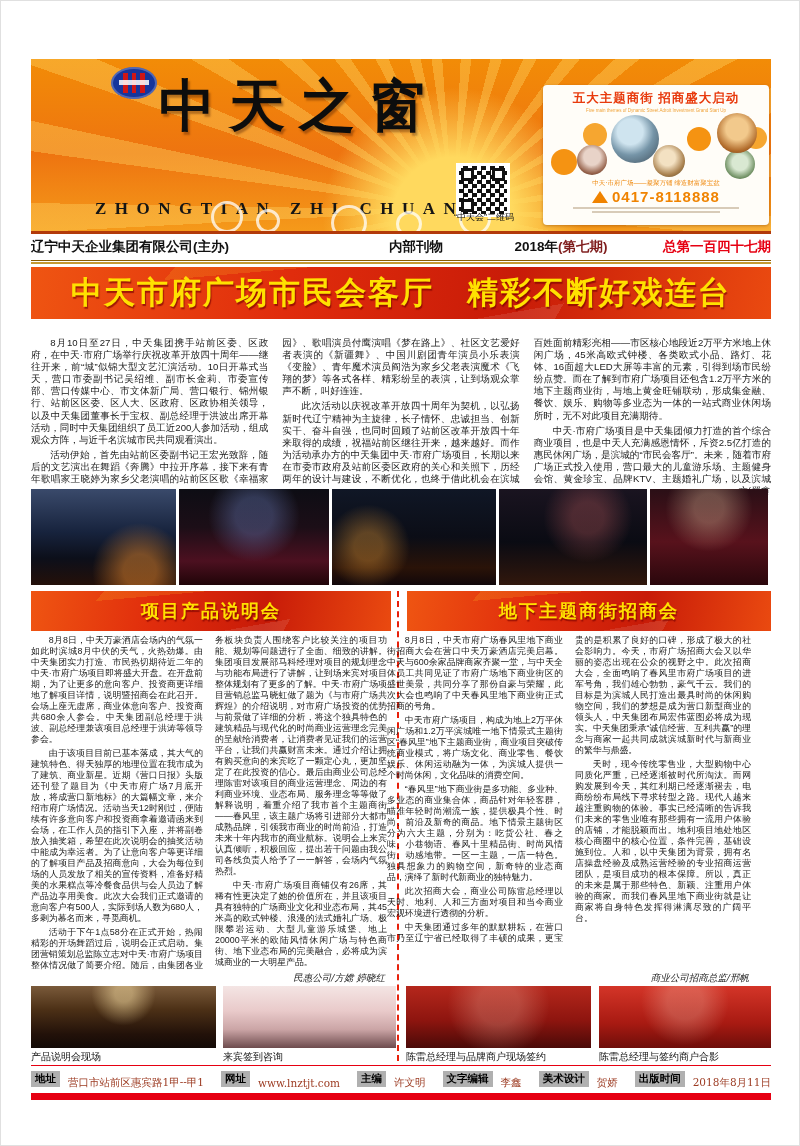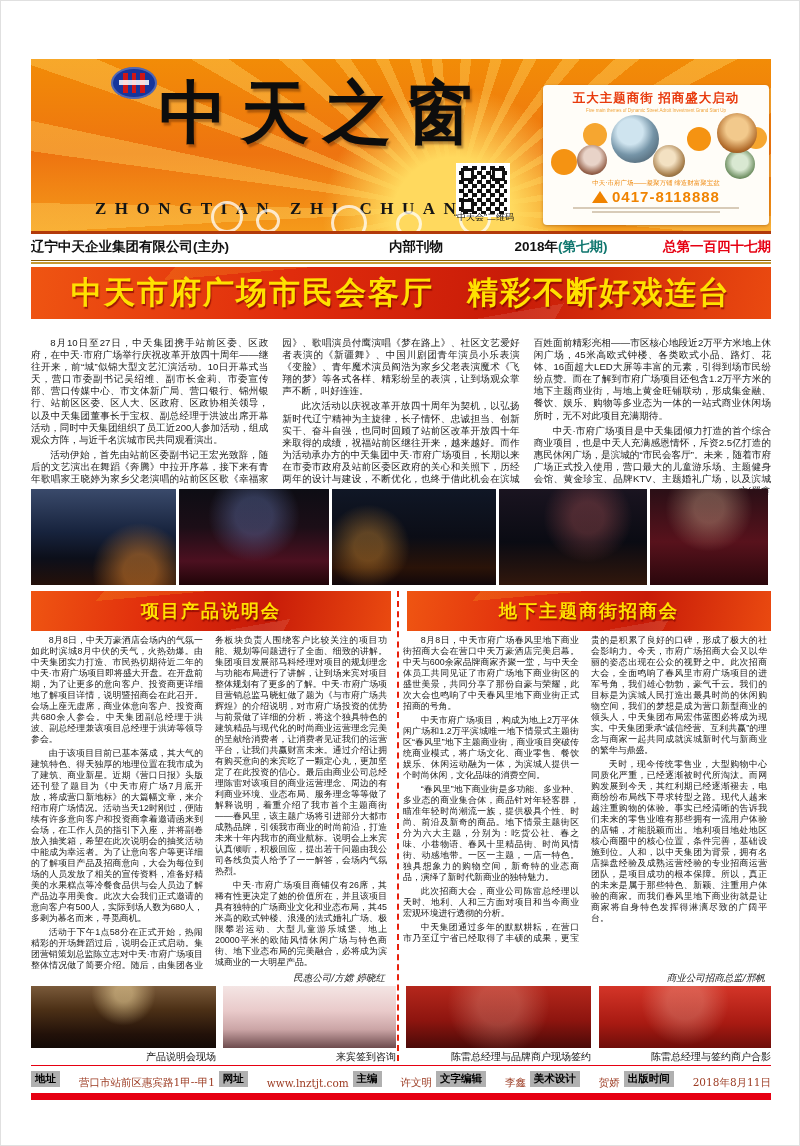--- a/index.html
+++ b/index.html
@@ -9,21 +9,21 @@
   .masthead{position:absolute;left:30px;top:58px;width:740px;height:172px;overflow:hidden;
     background:
       radial-gradient(circle at 57% 92%, #ffd95e 0 60px, rgba(255,217,94,0) 130px),
       repeating-conic-gradient(from -8deg at 57% 88%, rgba(255,214,100,.38) 0deg 4deg, rgba(255,214,100,0) 4deg 11deg),
       linear-gradient(180deg,#f28c07 0%,#ee7410 55%,#f59a1a 100%);
     border-bottom:3px solid #b23a0a;}
   .logo{position:absolute;left:80px;top:8px;width:46px;height:32px;background:#16359c;border-radius:50%;box-shadow:0 0 0 2px rgba(255,255,255,.25) inset;}
   .logo-bars{position:absolute;left:12px;top:6px;right:12px;bottom:6px;
     background:linear-gradient(90deg,#cf1616 0 22%,rgba(0,0,0,0) 22% 39%,#cf1616 39% 61%,rgba(0,0,0,0) 61% 78%,#cf1616 78% 100%);}
   .logo-band{position:absolute;left:8px;top:13px;right:8px;height:5px;background:rgba(255,255,255,.85);}
-  .mast-title{position:absolute;left:128px;top:16px;margin:0;font-family:"DejaVu Serif",serif;font-weight:900;font-size:68px;line-height:1.1;letter-spacing:14px;color:#0d0d0d;text-shadow:2px 3px 2px rgba(60,20,0,.35);}
+  .mast-title{position:absolute;left:128px;top:16px;margin:0;font-family:"DejaVu Serif",serif;font-weight:900;font-size:56px;line-height:1.1;letter-spacing:14px;color:#0d0d0d;text-shadow:2px 3px 2px rgba(60,20,0,.35);}
   .mast-pinyin{position:absolute;left:64px;top:140px;font-family:"Liberation Serif",serif;font-weight:bold;font-size:17px;letter-spacing:8.5px;color:#151515;}
   .cloud{position:absolute;border:3px solid rgba(255,255,255,.75);border-radius:50%;}
   .c1{left:180px;top:142px;width:26px;height:26px;}
   .c2{left:225px;top:150px;width:18px;height:18px;}
   .c3{left:300px;top:146px;width:30px;height:30px;}
   .c4{left:365px;top:152px;width:20px;height:20px;}
   .c5{left:428px;top:144px;width:26px;height:26px;}
 
   .qr{position:absolute;left:425px;top:104px;width:54px;height:54px;background:
       conic-gradient(#111 25%,#fff 0 50%,#111 0 75%,#fff 0) 0 0/9px 9px;border:3px solid #fff;box-sizing:border-box;}
@@ -50,21 +50,21 @@
   .tri-icon{width:0;height:0;border-left:8px solid transparent;border-right:8px solid transparent;border-bottom:12px solid #f08300;display:inline-block;}
   .ad-fineprint{margin-top:2px;}
   .fp-line{height:2px;background:#d8cbb8;margin:2px auto;width:78%;}
   .fp-line.short{width:60%;}
 
   
   .infobar{position:absolute;left:30px;top:236px;width:740px;height:20px;display:flex;align-items:center;font-size:13.5px;font-weight:bold;color:#111;}
   .ib-pub{flex:0 0 300px;}
   .ib-type{flex:0 0 170px;text-align:center;}
   .ib-issue{flex:1;text-align:center;}
-  .ib-issue .red{color:#0f766e;}
+  .ib-issue .red{color:#7f1d1d;}
   .ib-total{flex:0 0 150px;text-align:right;color:#e60012;}
   .gold-rule{position:absolute;left:30px;top:259px;width:740px;height:4px;
     background:linear-gradient(#8a5c00 0 35%,#fff 35% 60%,#c59a33 60% 100%);}
 
   
   .banner{display:flex;align-items:center;justify-content:center;
     background:
       conic-gradient(from 40deg at 18% 25%, rgba(255,200,40,.18) 0 45deg, rgba(255,200,40,0) 45deg 360deg),
       conic-gradient(from 210deg at 72% 70%, rgba(255,255,255,.10) 0 50deg, rgba(255,255,255,0) 50deg 360deg),
       linear-gradient(100deg,#ef5512 0%,#e02c0c 35%,#c81b08 65%,#ea4a10 100%);}
@@ -96,29 +96,29 @@
 
   
   .sub-banner{position:absolute;top:590px;height:40px;}
   .sub-banner span{font-size:18px;letter-spacing:2px;}
   .sub-left{left:30px;width:360px;}
   .sub-right{left:406px;width:364px;}
   .dashed-divider{position:absolute;left:396px;top:590px;height:470px;border-left:2px dashed #e8200a;}
 
   .two-col{position:absolute;top:634px;height:348px;column-count:2;column-gap:12px;font-size:8.9px;line-height:11px;overflow:hidden;}
   .left-article{left:30px;width:356px;}
-  .right-article{left:402px;width:364px;}
+  .right-article{left:386px;width:364px;}
 
   
   .captions{position:absolute;left:30px;top:1049px;width:740px;display:flex;font-size:10px;color:#111;}
-  .cap{text-align:right;}
+  .cap{text-align:left;}
   .cap1{width:185px;margin-right:7px;} .cap2{width:173px;margin-right:10px;} .cap3{width:185px;margin-right:8px;} .cap4{width:172px;}
   .footer-topline{position:absolute;left:30px;top:1064px;width:740px;height:1px;background:#e60012;}
   .footer{position:absolute;left:30px;top:1068px;width:740px;height:20px;display:flex;align-items:center;justify-content:space-between;font-size:10.5px;}
-  .f-item{display:flex;align-items:center;gap:19px;white-space:nowrap;}
+  .f-item{display:flex;align-items:center;gap:8px;white-space:nowrap;}
   .chip{background:#b0b0b0;color:#000;font-weight:bold;padding:1px 4px;}
   .fval{color:#9c3b22;font-family:"DejaVu Serif",serif;margin-top:8px;}
   .footer-bar{position:absolute;left:30px;top:1092px;width:740px;height:7px;background:#e60012;}
 </style>
 </head>
 <body>
 
 <div class="page">
 
   <header class="masthead">

